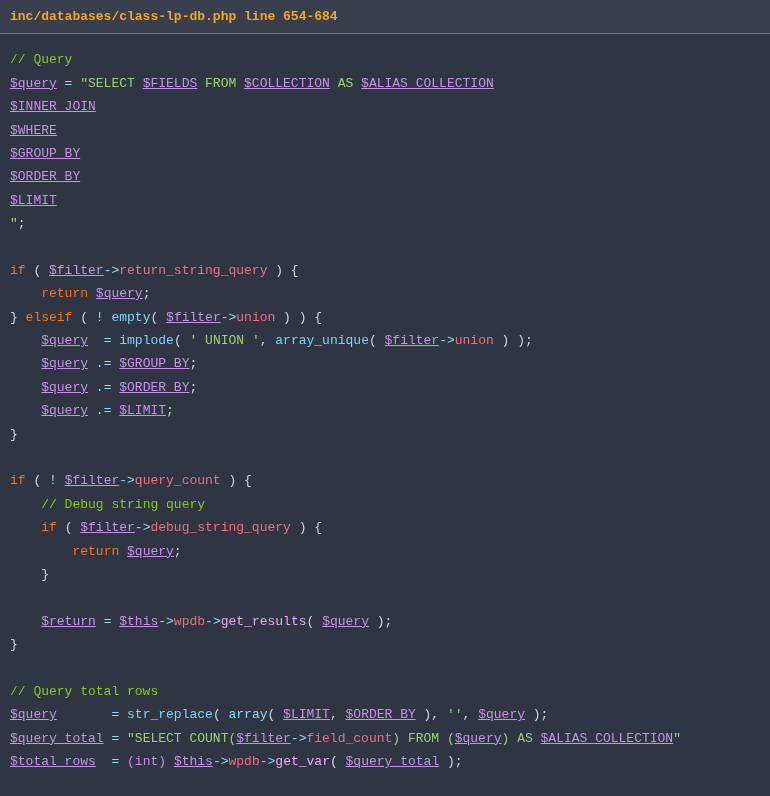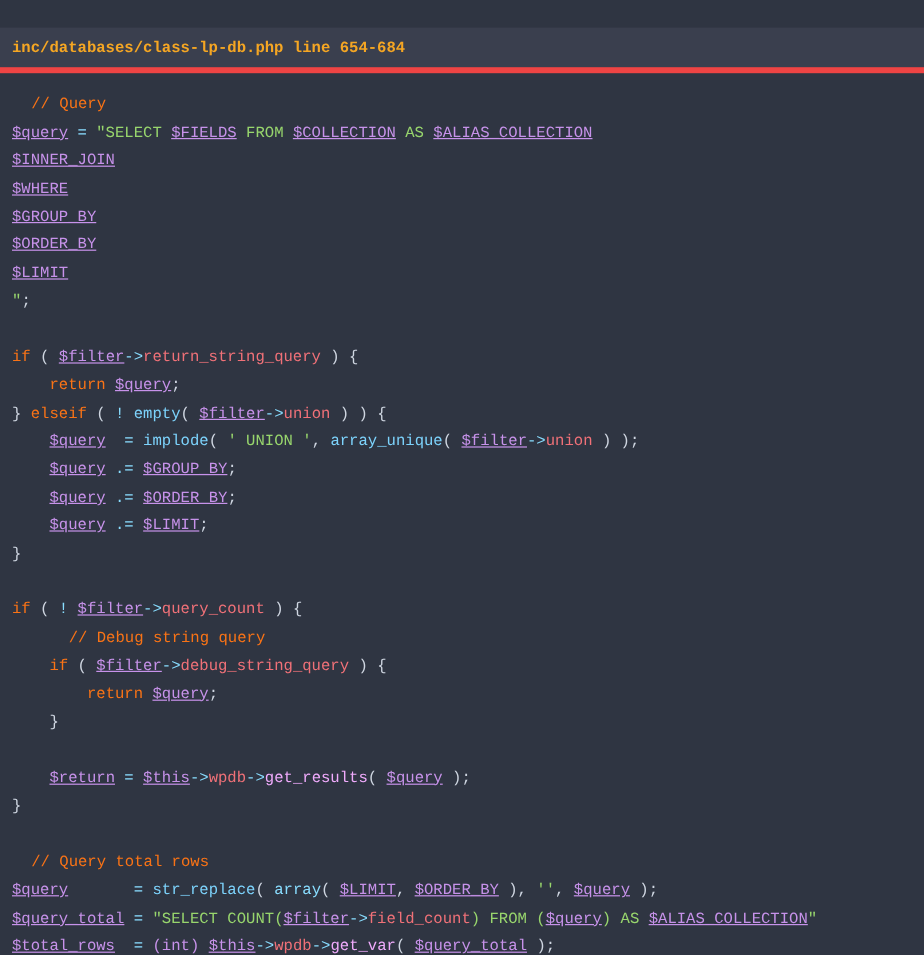--- a/index.html
+++ b/index.html
@@ -11,29 +11,28 @@
     width: 770px;
     height: 796px;
     overflow: hidden;
   }
   .header {
     background: #3a3f4e;
     color: #f5a623;
     font-weight: bold;
     padding: 5px 10px;
     font-size: 13px;
-    border-bottom: 5px solid #ef4444;
-    margin-top: 23px;
+    border-bottom: 1px solid #ef4444;
   }
   .code {
     padding: 14px 10px 10px 10px;
     white-space: pre;
     color: #cfd6e1;
   }
-  .c-comment { color: #f97316; margin-left: 16px; }
+  .c-comment { color: #84cc16; }
   .c-var     { color: #c792ea; text-decoration: underline; }
   .c-op      { color: #89ddff; }
   .c-str     { color: #98d66d; }
   .c-kw      { color: #f97316; }
   .c-kw2     { color: #89ddff; }
   .c-func    { color: #7dd3fc; }
   .c-funcname{ color: #f0abfc; }
   .c-prop    { color: #f07178; }
   .c-punc    { color: #cfd6e1; }
   .c-cast    { color: #c792ea; }

